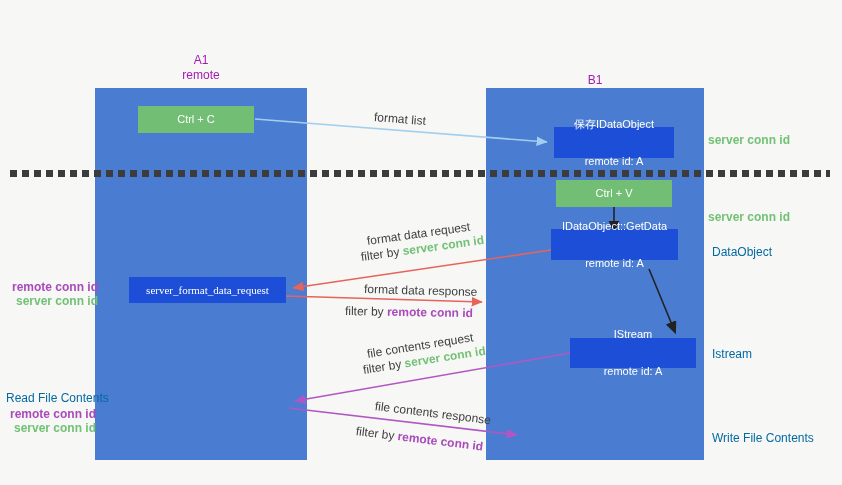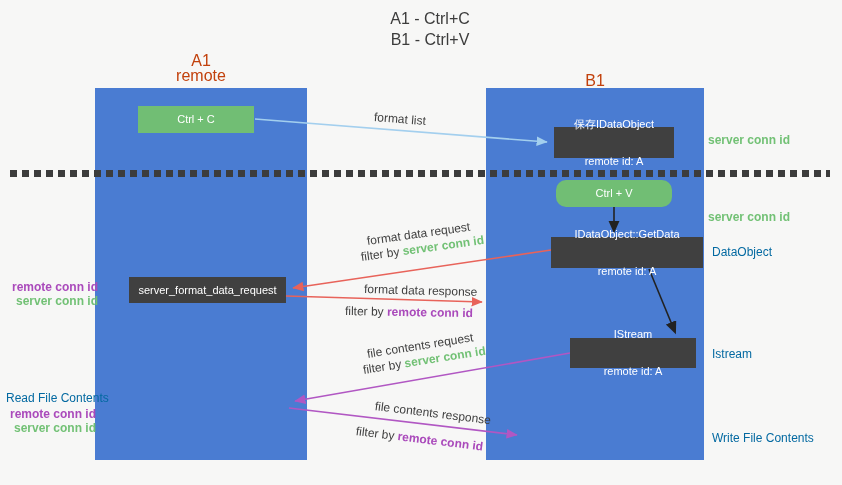--- a/index.html
+++ b/index.html
@@ -12,54 +12,50 @@
     font-family: "Liberation Sans", sans-serif;
     color: #3f3f3f;
     overflow: hidden;
   }
   .abs { position: absolute; }
   .title {
     left: 320px; top: 8px; width: 220px;
     text-align: center; font-size: 16px; line-height: 21px; color: #3c3c3c;
   }
   .colhead {
-    top: 53px; text-align: center; font-size: 16px; line-height: 15px; color: #c2410c;
+    top: 53px; text-align: center; font-size: 12px; line-height: 15px; color: #a21caf;
   }
   .col { background: #4a7cd2; top: 88px; height: 372px; }
   .svglayer { position: absolute; left: 0; top: 0; width: 842px; height: 485px; pointer-events: none; }
   .box {
     position: absolute; display: flex; flex-direction: column;
     align-items: center; justify-content: center;
     color: #ffffff; font-size: 11px; line-height: 13px; text-align: center; white-space: nowrap;
   }
   .green-box { background: #71be74; text-align: center; }
-  .orange-box { background: #404040; gap: 24px; }
+  .orange-box { background: #1d4ed8; gap: 24px; }
   .dashline {
     left: 10px; top: 170px; width: 820px; height: 7px;
     background: repeating-linear-gradient(to right, #3c3c3c 0 7px, transparent 7px 12px);
   }
   .side-label { font-size: 12px; white-space: nowrap; }
   .bold-green { color: #72c175; font-weight: bold; }
   .bold-purple { color: #aa4abb; font-weight: bold; }
   .dark { color: #0369a1; font-weight: normal; }
   .ralign { text-align: right; }
   .albl {
     position: absolute; font-size: 12px; color: #3f3f3f; white-space: nowrap;
     transform-origin: left center;
   }
 </style>
 </head>
 <body>
 
 <div class="canvas">
 
-  <div class="abs title">
-    <div>A1 - Ctrl+C</div>
-    <div>B1 - Ctrl+V</div>
-  </div>
 
   <div class="abs colhead" style="left:95px; width:212px;">
     <div>A1</div>
     <div>remote</div>
   </div>
   <div class="abs colhead" style="left:486px; width:218px;margin-top:20px;">
     <div>B1</div>
     <div>connection</div>
   </div>
 
@@ -88,32 +84,32 @@
     <line x1="286" y1="296" x2="482" y2="302" stroke="#e8635a" stroke-width="1.6" marker-end="url(#m-red)"></line>
     <line x1="570" y1="353" x2="295" y2="401" stroke="#b157c3" stroke-width="1.6" marker-end="url(#m-purple)"></line>
     <line x1="289" y1="408" x2="517" y2="435" stroke="#b157c3" stroke-width="1.6" marker-end="url(#m-purple)"></line>
   </svg>
 
   <div class="abs dashline"></div>
 
   <div class="box green-box" style="left:138px; top:106px; width:116px; height:27px;">
     <div>Ctrl + C</div>
   </div>
-  <div class="box orange-box" style="left:129px; top:277px; width:157px; height:26px;">
+  <div class="box orange-box" style="left:129px; top:277px; width:157px; height:26px;font-family:Liberation Serif, serif;">
     <div>server_format_data_request</div>
   </div>
 
   <div class="box orange-box" style="left:554px; top:127px; width:120px; height:31px;">
     <div>保存IDataObject</div>
     <div>remote id: A</div>
   </div>
-  <div class="box green-box" style="left:556px; top:180px; width:116px; height:27px;border-radius:10px;">
+  <div class="box green-box" style="left:556px; top:180px; width:116px; height:27px;">
     <div>Ctrl + V</div>
   </div>
-  <div class="box orange-box" style="left:551px; top:237px; width:152px; height:31px;">
+  <div class="box orange-box" style="left:551px; top:229px; width:127px; height:31px;">
     <div>IDataObject::GetData</div>
     <div>remote id: A</div>
   </div>
   <div class="box orange-box" style="left:570px; top:338px; width:126px; height:30px;">
     <div>IStream</div>
     <div>remote id: A</div>
   </div>
 
   <div class="abs side-label bold-green" style="left:708px; top:133px;">server conn id</div>
   <div class="abs side-label bold-green" style="left:708px; top:210px;">server conn id</div>

